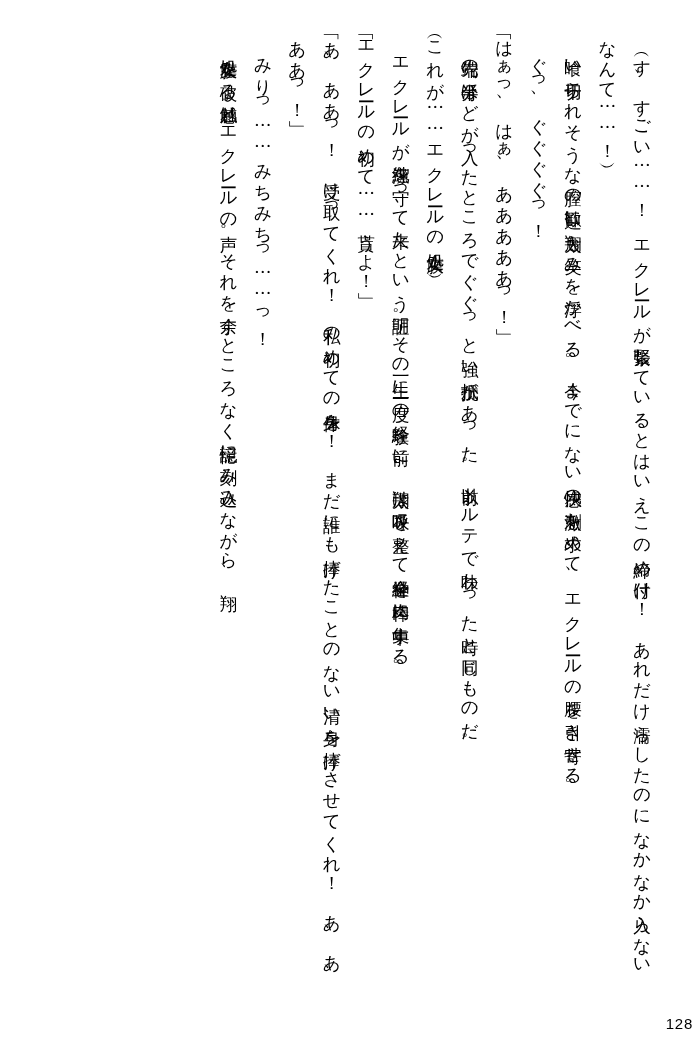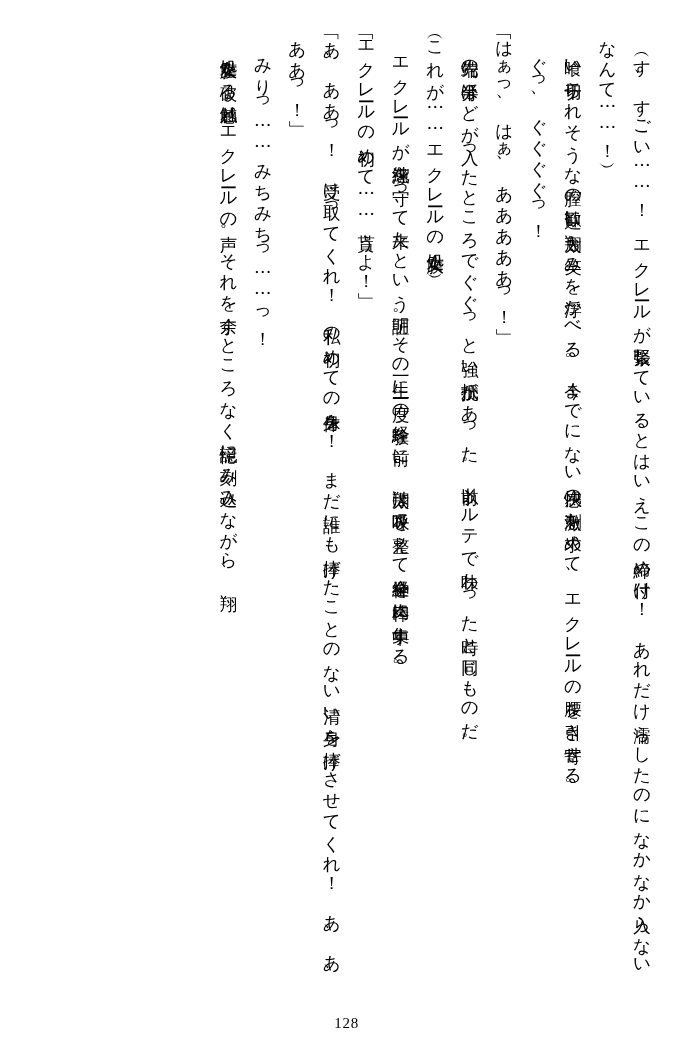--- a/index.html
+++ b/index.html
@@ -51,23 +51,23 @@
 
   #text-block p.indent {
     text-indent: 1em;
   }
 
   .page-number {
     position: absolute;
     bottom: 18px;
     left: 0;
     right: 0;
-    text-align: center;
+    text-align: right;
     font-size: 15px;
-    font-family: Liberation Serif, serif;
+    font-family: Liberation Sans, sans-serif;
     letter-spacing: 0.05em;
     color: #000000;
   }
 </style>
 </head>
 <body>
 
 <div id="page">
 
   <div id="text-block">

